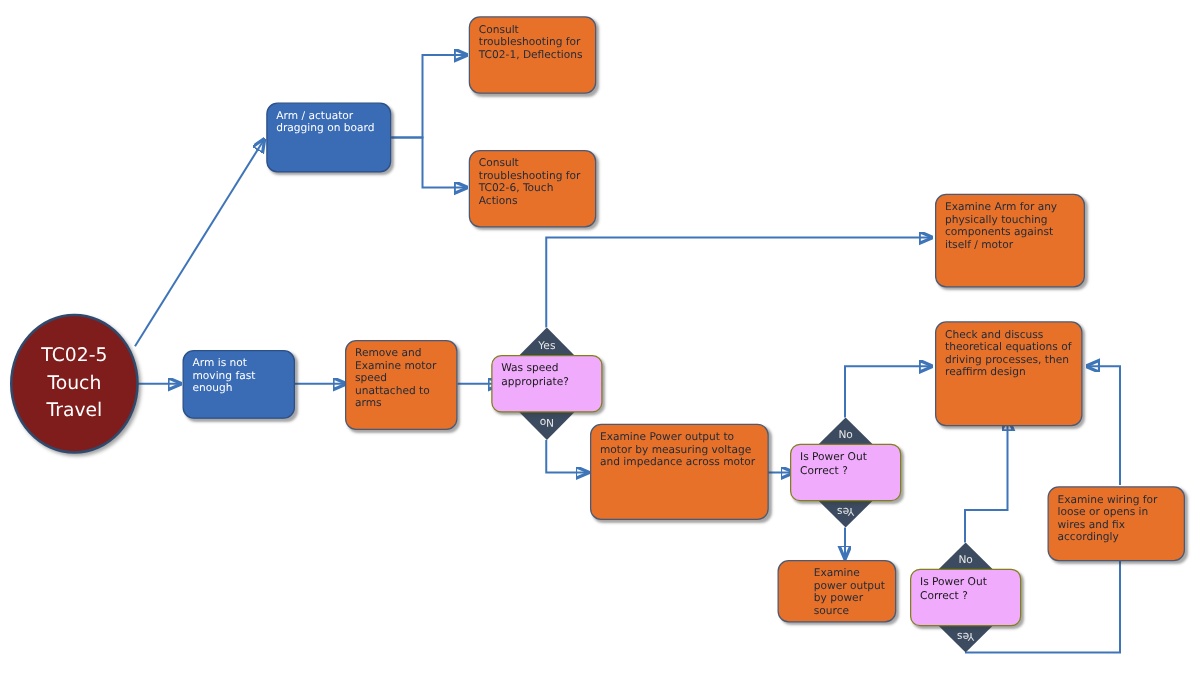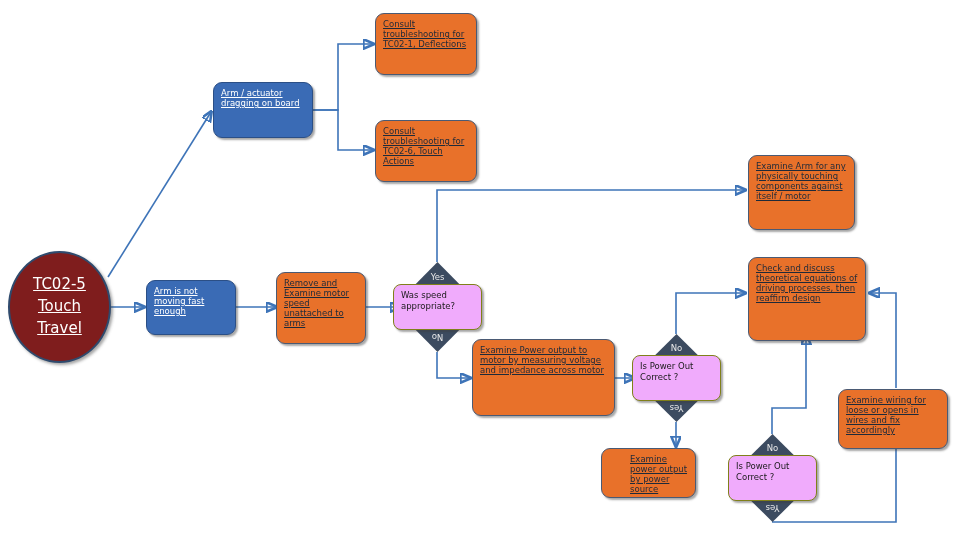--- a/index.html
+++ b/index.html
@@ -3,21 +3,21 @@
 <meta charset="utf-8">
 <style>
   html,body{margin:0;padding:0;}
   body{
     width:960px;height:540px;background:#ffffff;
     font-family:"DejaVu Sans", sans-serif;
     overflow:hidden;position:relative;
   }
   #canvas{position:absolute;left:0;top:0;width:960px;height:540px;}
 
-  .node{position:absolute;box-sizing:border-box;text-decoration:underline;}
+  .node{position:absolute;box-sizing:border-box;}
 
   
   .box{
     border-radius:9px;
     border:1.5px solid #2F4A6D;
     box-shadow:2px 2px 2px rgba(60,60,60,.45);
     padding:5px 7px;
     line-height:1.18;
     overflow:hidden;
   }
@@ -127,33 +127,33 @@
   </div>
 
   <div class="node box blue" style="left:146px;top:280px;width:90px;height:55px;font-size:8.5px;">
     <span>Arm is not moving fast enough</span>
   </div>
 
   <div class="node box orange" style="left:276px;top:272px;width:90px;height:72px;font-size:8.5px;">
     <span>Remove and Examine motor speed unattached to arms</span>
   </div>
 
-  <div class="node box orange" style="left:748px;top:155px;width:107px;height:75px;font-size:8.5px;">
+  <div class="node box orange" style="left:748px;top:155px;width:120px;height:75px;font-size:8.5px;">
     <span>Examine Arm for any physically touching components against itself / motor</span>
   </div>
 
   <div class="node box orange" style="left:748px;top:257px;width:118px;height:84px;font-size:8.5px;">
     <span>Check and discuss theoretical equations of driving processes, then reaffirm design</span>
   </div>
 
   <div class="node box orange" style="left:472px;top:339px;width:143px;height:77px;font-size:8.5px;">
     <span>Examine Power output to motor by measuring voltage and impedance across motor</span>
   </div>
 
-  <div class="node box orange" style="left:601px;top:448px;width:95px;height:50px;font-size:8.5px;padding-left:28px;">
+  <div class="node box orange" style="left:622px;top:448px;width:95px;height:50px;font-size:8.5px;padding-left:28px;">
     <span>Examine power output by power source</span>
   </div>
 
   <div class="node box orange" style="left:838px;top:389px;width:110px;height:60px;font-size:8.5px;">
     <span>Examine wiring for loose or opens in wires and fix accordingly</span>
   </div>
 
   <div class="node decision" style="left:393px;top:262px;width:89px;height:90px;">
     <div class="diamond"></div>
     <div class="dyes" style="top:10px;">Yes</div>

